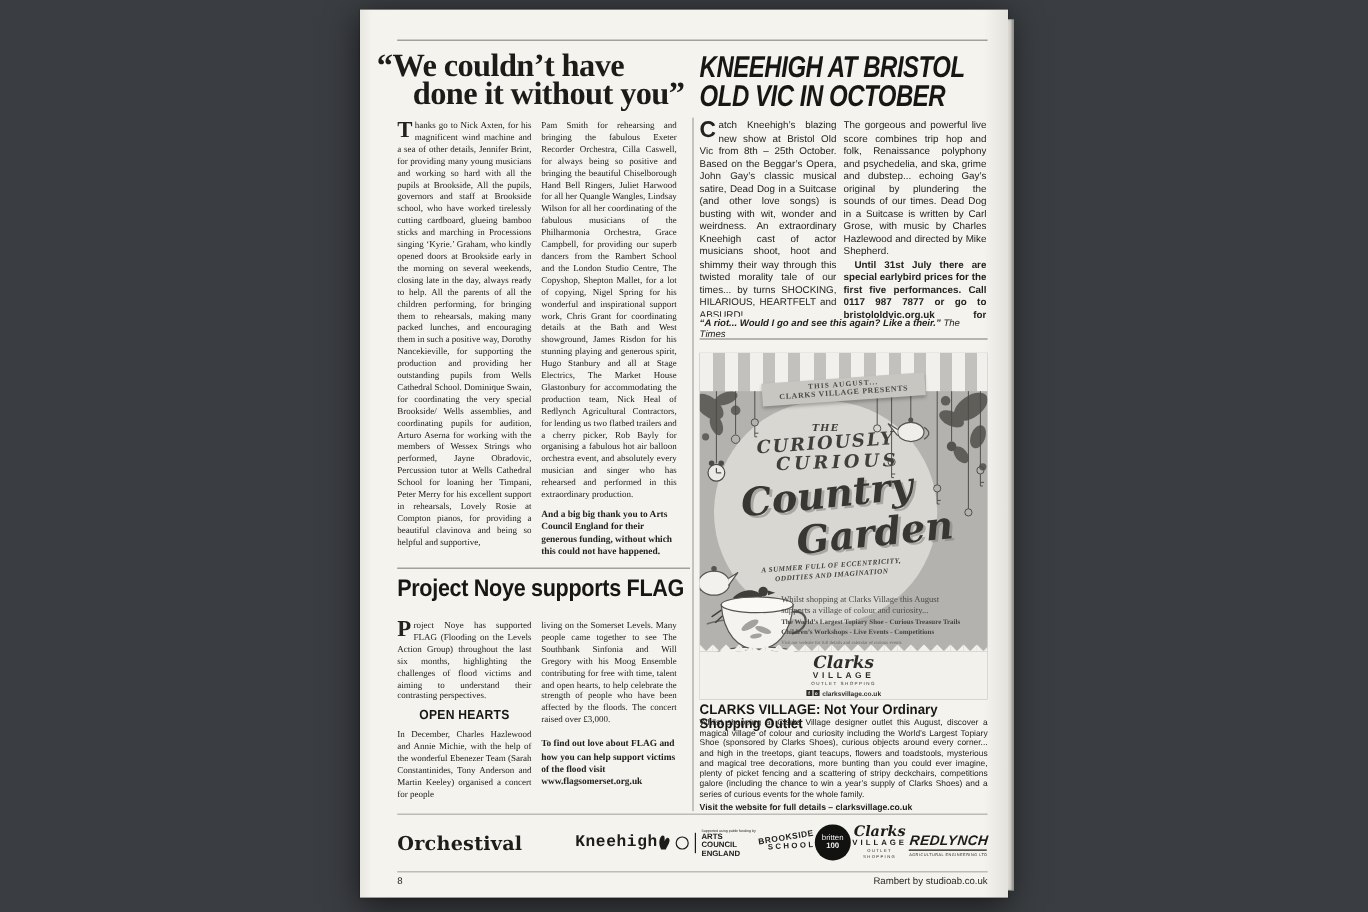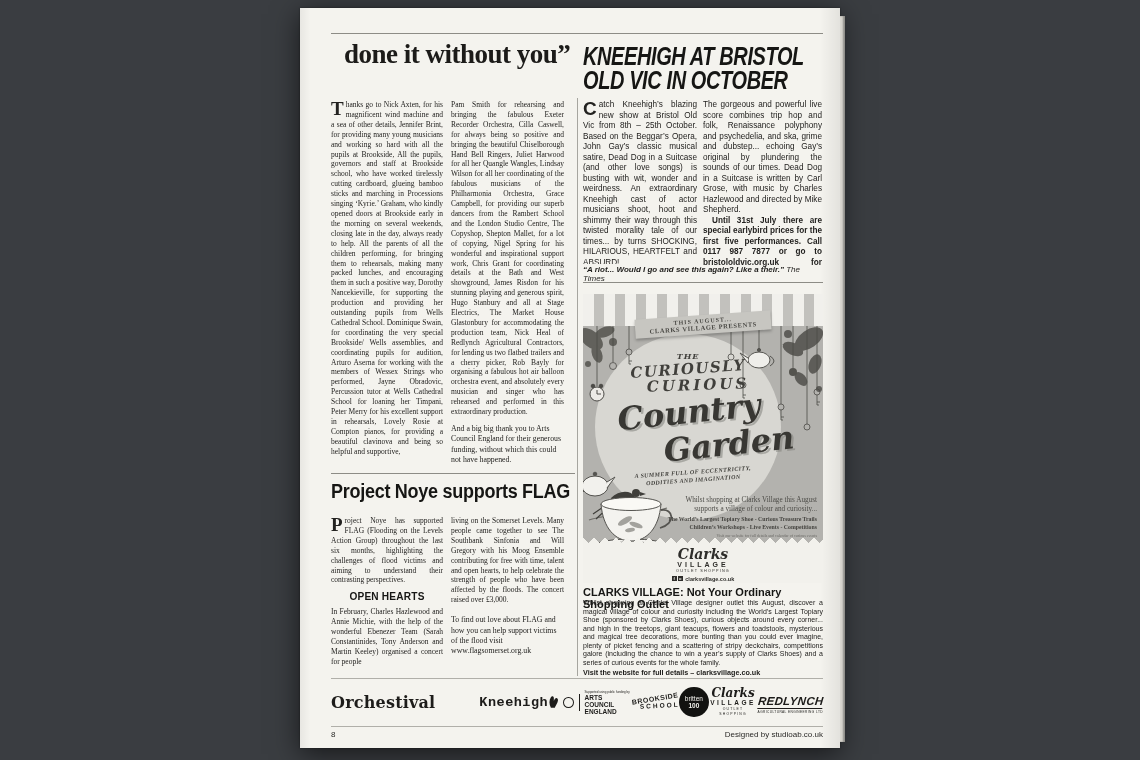--- a/index.html
+++ b/index.html
@@ -30,21 +30,21 @@
 
   
   .serifcol{font-family:"Liberation Serif",serif;font-size:7.5px;line-height:9.9px;
      text-align:justify;color:#232220;overflow:hidden;}
   .sanscol{font-family:"Liberation Sans",sans-serif;font-size:8.2px;line-height:10.5px;
      text-align:justify;color:#232220;overflow:hidden;}
   .dropcap-serif::first-letter{float:left;font-size:19px;line-height:15px;font-weight:700;
      padding:1px 2px 0 0;}
   .dropcap-sans::first-letter{float:left;font-size:19px;line-height:15px;font-weight:800;
      padding:1px 2px 0 0;}
-  .boldclose{font-weight:400;font-size:7.8px;line-height:10.4px;text-align:left;}
+  .boldclose{font-weight:700;font-size:7.8px;line-height:10.4px;text-align:left;}
   .indent{ text-indent:9px; margin:0;font-weight:bold;}
   .kh-quote{left:283px;top:257px;width:240px;font-family:"Liberation Sans",sans-serif;
      font-size:8px;color:#1e1d1b;}
   .kh-quote .q{font-weight:700;font-style:italic;}
   .kh-quote .attr{font-style:italic;}
   .subhead{font-family:"Liberation Sans",sans-serif;font-weight:800;font-size:11px;
      text-align:center;letter-spacing:.2px;color:#161614;margin:7px 0 5px 0;transform:scaleX(.92);}
   p{margin:0;}
 
   
@@ -64,21 +64,21 @@
   .ad-curious{position:absolute;left:22px;top:82px;width:186px;text-align:center;
      font:italic 700 15px "DejaVu Serif",serif;color:#403f3b;letter-spacing:3px;transform:rotate(-2deg);}
   .ad-country{position:absolute;left:6px;top:99px;width:200px;text-align:center;
      font:italic 700 32px "DejaVu Serif",serif;color:#383733;transform:rotate(-6deg);
      text-shadow:2px 2px 0 rgba(130,129,124,.55);}
   .ad-garden{position:absolute;left:46px;top:131px;width:200px;text-align:center;
      font:italic 700 32px "DejaVu Serif",serif;color:#383733;transform:rotate(-6deg);
      text-shadow:2px 2px 0 rgba(130,129,124,.55);}
   .ad-tagline{position:absolute;left:30px;top:174px;width:160px;text-align:center;
      font:italic 700 6px "Liberation Serif",serif;color:#43423e;transform:rotate(-4deg);line-height:8px;letter-spacing:.4px;}
-  .ad-promo{position:absolute;left:68px;top:202px;width:166px;text-align:right;color:#4c4b47;}
+  .ad-promo{position:absolute;left:68px;top:202px;width:166px;text-align:left;color:#4c4b47;}
   .ad-promo .p1{font:400 7.2px "Liberation Serif",serif;line-height:8.6px;}
   .ad-promo .pb{font:700 5.8px "Liberation Serif",serif;line-height:7.4px;color:#454440;}
   .ad-promo .pt{font:400 4px "Liberation Serif",serif;color:#6b6a66;margin-top:2px;}
   .fence{position:absolute;left:0;right:0;bottom:0;height:40px;background:#f2f1ec;}
   .fence::before{content:"";position:absolute;top:-8px;left:0;right:0;height:8px;
      background-image:linear-gradient(-45deg,#f2f1ec 4px,transparent 0),linear-gradient(45deg,#f2f1ec 4px,transparent 0);
      background-repeat:repeat-x;background-size:11px 8px;background-position:0 0;}
   .clarks-strip{position:absolute;left:0;right:0;bottom:1px;text-align:center;color:#2e2d2a;}
   .cl-script{font:italic 700 14px "DejaVu Serif",serif;line-height:13px;}
   .cl-village{font:700 7px "Liberation Sans",sans-serif;letter-spacing:3px;line-height:8px;}
@@ -117,20 +117,21 @@
 </style>
 </head>
 <body>
 
 <div class="paper">
 
   <div class="rule" style="left:31px;top:25px;width:492px;"></div>
   <div class="vrule" style="left:277px;top:90px;height:578px;"></div>
 
   <div class="abs thanks-head">
+    <span>“We couldn’t have</span>
     <span class="l2">done it without you”</span>
   </div>
   <div class="abs serifcol dropcap-serif" style="left:31px;top:92px;width:112px;height:370px;">Thanks go to Nick Axten, for his magnificent wind machine and a sea of other details, Jennifer Brint, for providing many young musicians and working so hard with all the pupils at Brookside, All the pupils, governors and staff at Brookside school, who have worked tirelessly cutting cardboard, glueing bamboo sticks and marching in Processions singing ‘Kyrie.’ Graham, who kindly opened doors at Brookside early in the morning on several weekends, closing late in the day, always ready to help. All the parents of all the children performing, for bringing them to rehearsals, making many packed lunches, and encouraging them in such a positive way, Dorothy Nancekieville, for supporting the production and providing her outstanding pupils from Wells Cathedral School. Dominique Swain, for coordinating the very special Brookside/ Wells assemblies, and coordinating pupils for audition, Arturo Aserna for working with the members of Wessex Strings who performed, Jayne Obradovic, Percussion tutor at Wells Cathedral School for loaning her Timpani, Peter Merry for his excellent support in rehearsals, Lovely Rosie at Compton pianos, for providing a beautiful clavinova and being so helpful and supportive,</div>
   <div class="abs serifcol" style="left:151px;top:92px;width:113px;height:320px;">Pam Smith for rehearsing and bringing the fabulous Exeter Recorder Orchestra, Cilla Caswell, for always being so positive and bringing the beautiful Chiselborough Hand Bell Ringers, Juliet Harwood for all her Quangle Wangles, Lindsay Wilson for all her coordinating of the fabulous musicians of the Philharmonia Orchestra, Grace Campbell, for providing our superb dancers from the Rambert School and the London Studio Centre, The Copyshop, Shepton Mallet, for a lot of copying, Nigel Spring for his wonderful and inspirational support work, Chris Grant for coordinating details at the Bath and West showground, James Risdon for his stunning playing and generous spirit, Hugo Stanbury and all at Stage Electrics, The Market House Glastonbury for accommodating the production team, Nick Heal of Redlynch Agricultural Contractors, for lending us two flatbed trailers and a cherry picker, Rob Bayly for organising a fabulous hot air balloon orchestra event, and absolutely every musician and singer who has rehearsed and performed in this extraordinary production.</div>
   <div class="abs serifcol boldclose" style="left:151px;top:416px;width:113px;height:46px;">And a big big thank you to Arts Council England for their generous funding, without which this could not have happened.</div>
 
   <div class="abs kh-head">
     <span>KNEEHIGH AT BRISTOL</span><br>
     <span>OLD VIC IN OCTOBER</span>
   </div>
@@ -287,21 +288,21 @@
 
   <div class="abs clarks-head">CLARKS VILLAGE: Not Your Ordinary Shopping Outlet</div>
   <div class="abs" style="left:283px;top:591px;width:240px;font-family:'Liberation Sans',sans-serif;font-size:7px;line-height:8.5px;text-align:justify;color:#232220;">Whilst shopping at Clarks Village designer outlet this August, discover a magical village of colour and curiosity including the World’s Largest Topiary Shoe (sponsored by Clarks Shoes), curious objects around every corner... and high in the treetops, giant teacups, flowers and toadstools, mysterious and magical tree decorations, more bunting than you could ever imagine, plenty of picket fencing and a scattering of stripy deckchairs, competitions galore (including the chance to win a year’s supply of Clarks Shoes) and a series of curious events for the whole family.</div>
   <div class="abs" style="left:283px;top:660px;width:240px;font-family:'Liberation Sans',sans-serif;font-weight:700;font-size:7.2px;color:#1c1b19;">Visit the website for full details – clarksvillage.co.uk</div>
 
   <div class="rule" style="left:31px;top:465px;width:244px;"></div>
   <div class="abs noye-head">Project Noye supports FLAG</div>
   <div class="abs serifcol" style="left:31px;top:508px;width:112px;height:162px;">
     <p class="dropcap-serif">Project Noye has supported FLAG (Flooding on the Levels Action Group) throughout the last six months, highlighting the challenges of flood victims and aiming to understand their contrasting perspectives.</p>
     <div class="subhead">OPEN HEARTS</div>
-    <p>In February, Charles Hazlewood and Annie Michie, with the help of the wonderful Ebenezer Team (Sarah Constantinides, Tony Anderson and Martin Keeley) organised a concert for people</p>
+    <p>In December, Charles Hazlewood and Annie Michie, with the help of the wonderful Ebenezer Team (Sarah Constantinides, Tony Anderson and Martin Keeley) organised a concert for people</p>
   </div>
   <div class="abs serifcol" style="left:151px;top:508px;width:113px;height:162px;">
     <p>living on the Somerset Levels. Many people came together to see The Southbank Sinfonia and Will Gregory with his Moog Ensemble contributing for free with time, talent and open hearts, to help celebrate the strength of people who have been affected by the floods. The concert raised over £3,000.</p>
     <p class="boldclose" style="margin-top:10px;">To find out love about FLAG and how you can help support victims of the flood visit www.flagsomerset.org.uk</p>
   </div>
 
   <div class="rule" style="left:31px;top:670px;width:492px;background:#b0afa9;"></div>
   <div class="abs logos">
     <div class="lg lg-orch">Orchestival</div>
     <div class="lg lg-knee">Kneehigh</div>
@@ -333,15 +334,15 @@
       <div class="cl-outlet">OUTLET SHOPPING</div>
     </div>
     <div class="lg lg-red">
       <div class="r1">REDLYNCH</div>
       <div class="r2">AGRICULTURAL ENGINEERING LTD</div>
     </div>
   </div>
 
   <div class="rule" style="left:31px;top:718px;width:492px;background:#b0afa9;"></div>
   <div class="abs footer-num">8</div>
-  <div class="abs footer-credit">Designed by studioab.co.uk</div>
+  <div class="abs footer-credit">Rambert by studioab.co.uk</div>
 
 </div>
 
 </body></html>

